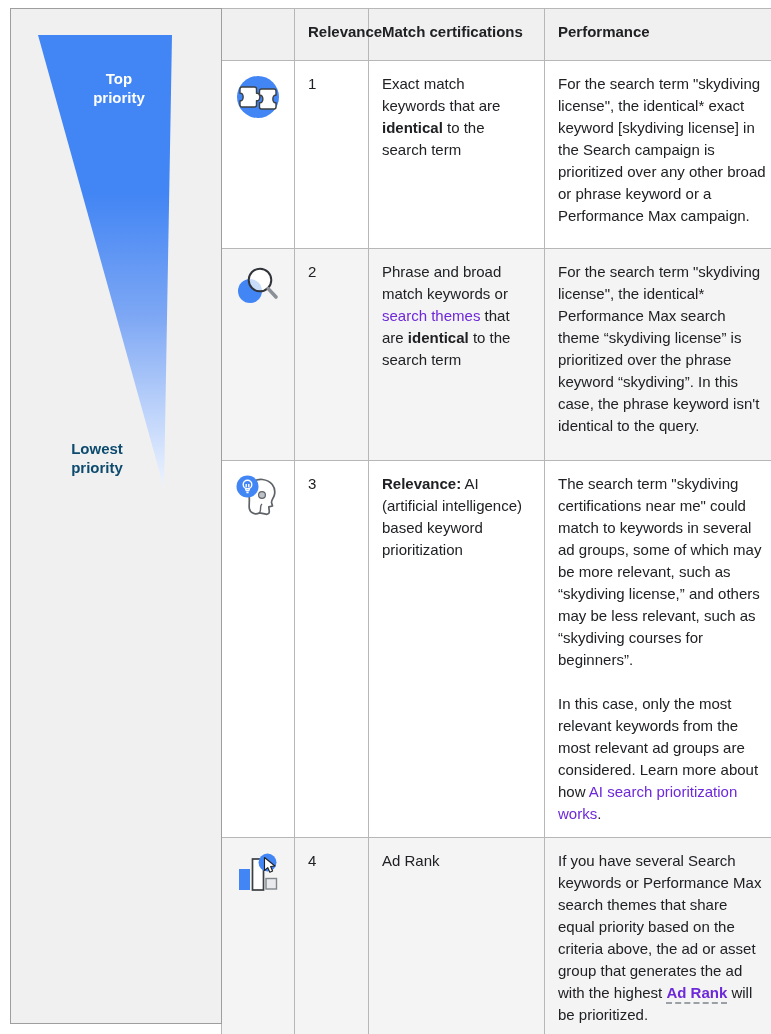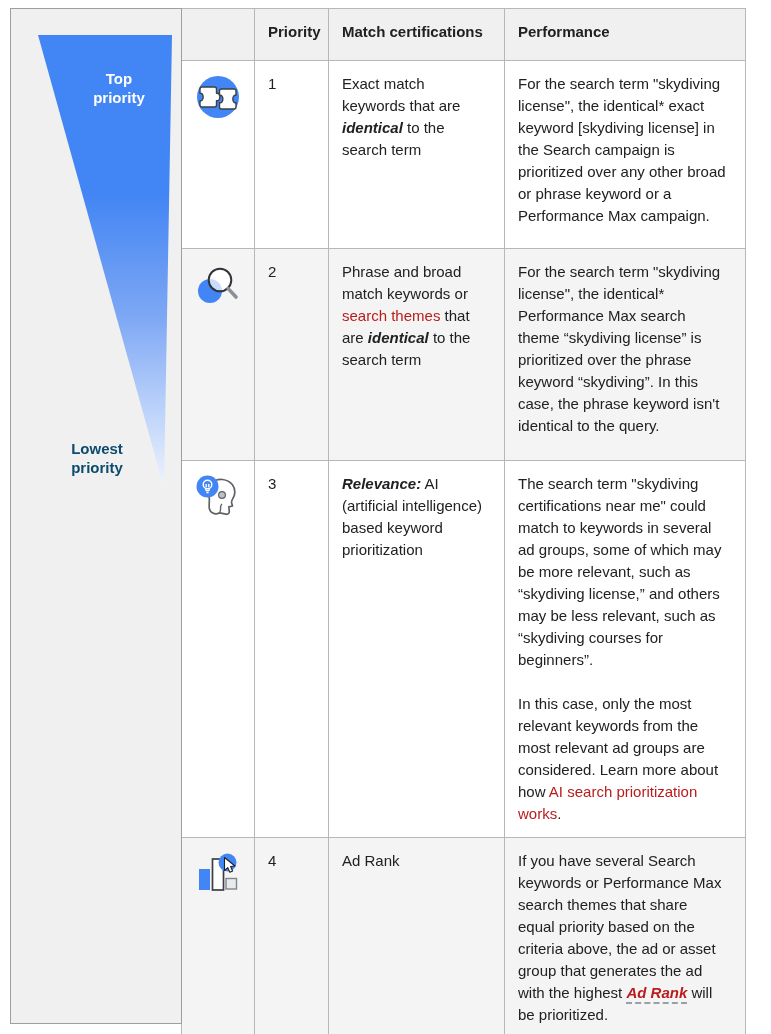--- a/index.html
+++ b/index.html
@@ -8,21 +8,21 @@
     width: 771px; height: 1034px; overflow: hidden;
     background: #ffffff;
     font-family: "Liberation Sans", sans-serif;
     color: #202124;
   }
   .wrap { display: flex; align-items: flex-start; padding: 8px 0 0 10px; }
 
   
   .funnel-panel {
     position: relative;
-    width: 172px; height: 1016px;
+    width: 212px; height: 1016px;
     background: #f0f0f0;
     border: 1px solid #9e9e9e;
     flex: 0 0 auto;
   }
   .funnel-svg { position: absolute; left: 0; top: 0; }
   .funnel-label {
     position: absolute;
     font-size: 15px; font-weight: bold; line-height: 19px;
     text-align: center; width: 64px;
   }
@@ -62,22 +62,22 @@
 
   tr.row-alt td { background: #f4f4f4; }
   tr.h-r1 td { height: 188px; }
   tr.h-r2 td { height: 212px; }
   tr.h-r3 td { height: 377px; }
   tr.h-r4 td { height: 183px; }
 
   .cell-match p, .cell-explanation p { margin: 0 0 22px 0; }
   .cell-match p:last-child, .cell-explanation p:last-child { margin-bottom: 0; }
 
-  .b { font-weight: bold; font-style: italic; }
-  .link { color: #b91c1c; cursor: pointer; }
+  .b { font-weight: bold; }
+  .link { color: #6d28d9; cursor: pointer; }
   .dashed { border-bottom: 2px dashed #9aa0a6; padding-bottom: 1px; }
 
   .icon-box { display: inline-block; }
 </style>
 </head>
 <body>
 
 <div class="wrap">
 
   <div class="funnel-panel">
@@ -100,21 +100,21 @@
   <table class="priority-table">
     <colgroup>
       <col class="c-icon">
         <col class="c-priority">
         <col class="c-match">
         <col class="c-explanation">
     </colgroup>
     <tbody>
         <tr>
       <th></th>
-      <th>Priority</th>
+      <th>Relevance</th>
       <th>Match certifications</th>
       <th>Performance</th>
     </tr>
 
     <tr class="h-r1">
       <td class="cell-icon">
         <span class="icon-box">
           <svg width="48" height="48" viewBox="0 0 48 48">
             <circle cx="24" cy="24" r="21" fill="#4285f4"></circle>
             <path d="M8 14 H20.5 C21.9 14 22.5 14.9 22.5 16 V20.3 C27 19.2 27 28.8 22.5 27.7 V32 C22.5 33.1 21.9 34 20.5 34 H8 C6.9 34 6 33.1 6 32 V27.7 C10.2 28.8 10.2 19.2 6 20.3 V16 C6 14.9 6.9 14 8 14 Z" fill="#fff" stroke="#3c4043" stroke-width="1.4" stroke-linejoin="round"></path>

